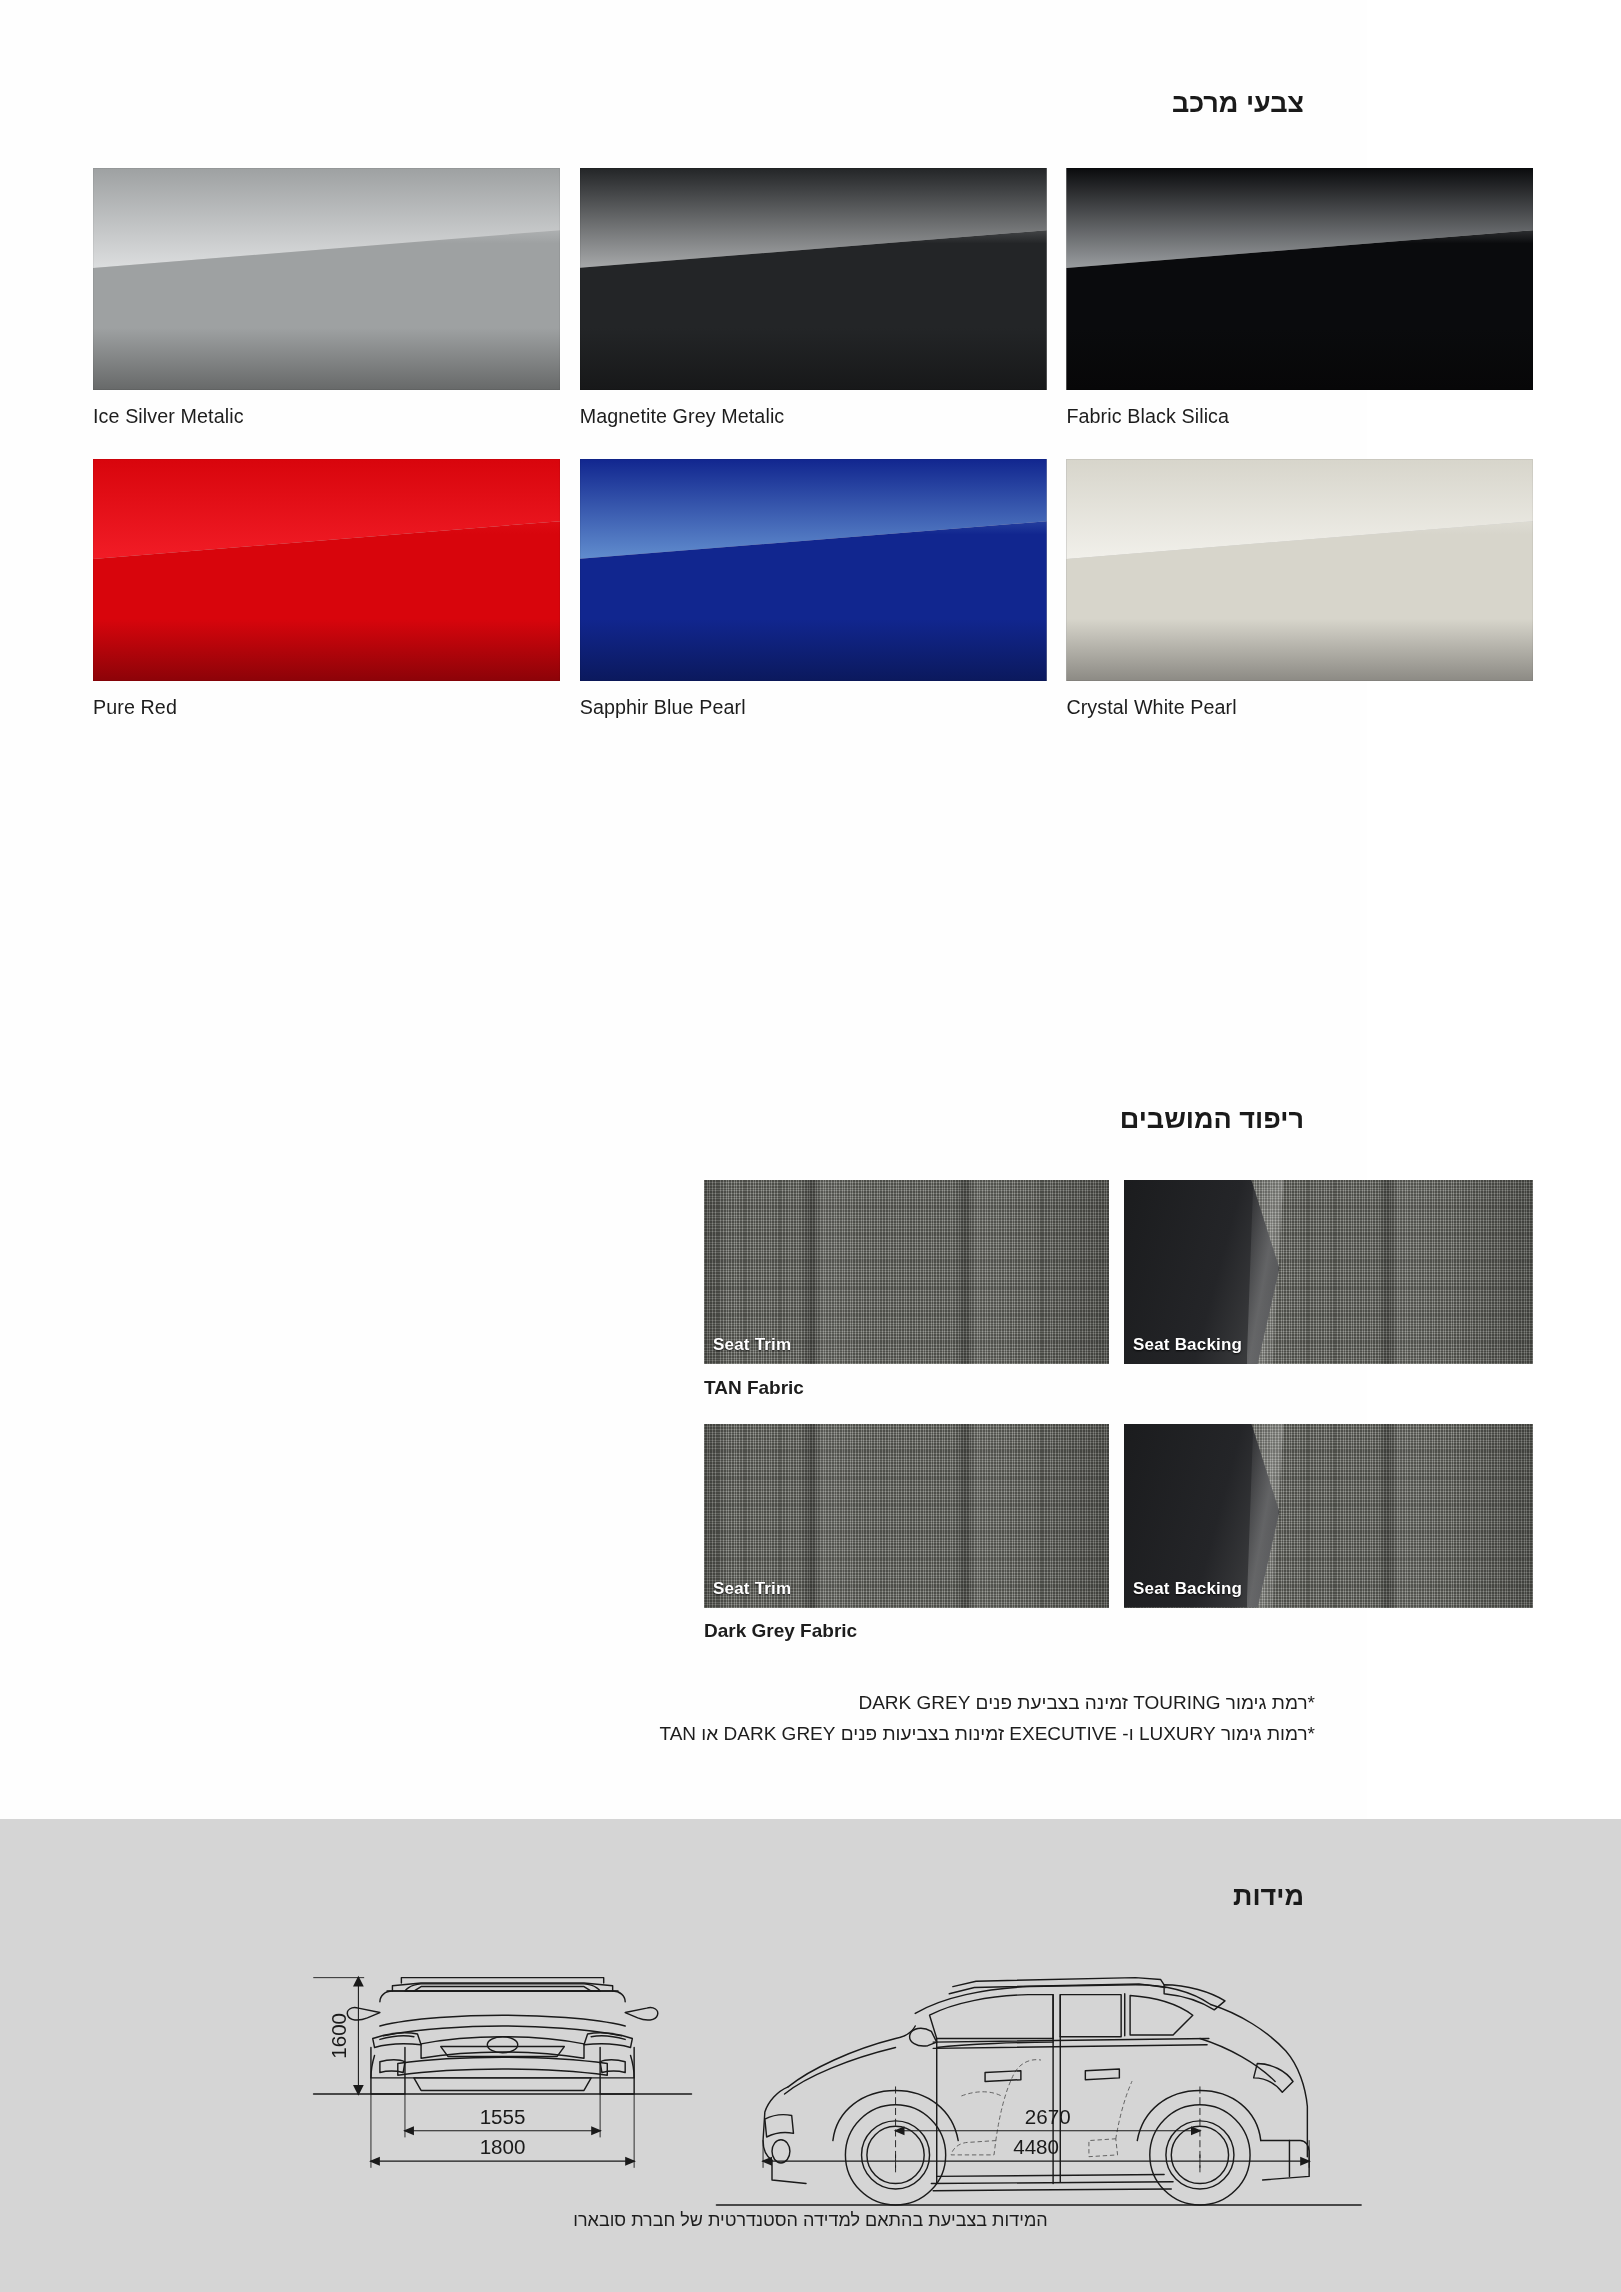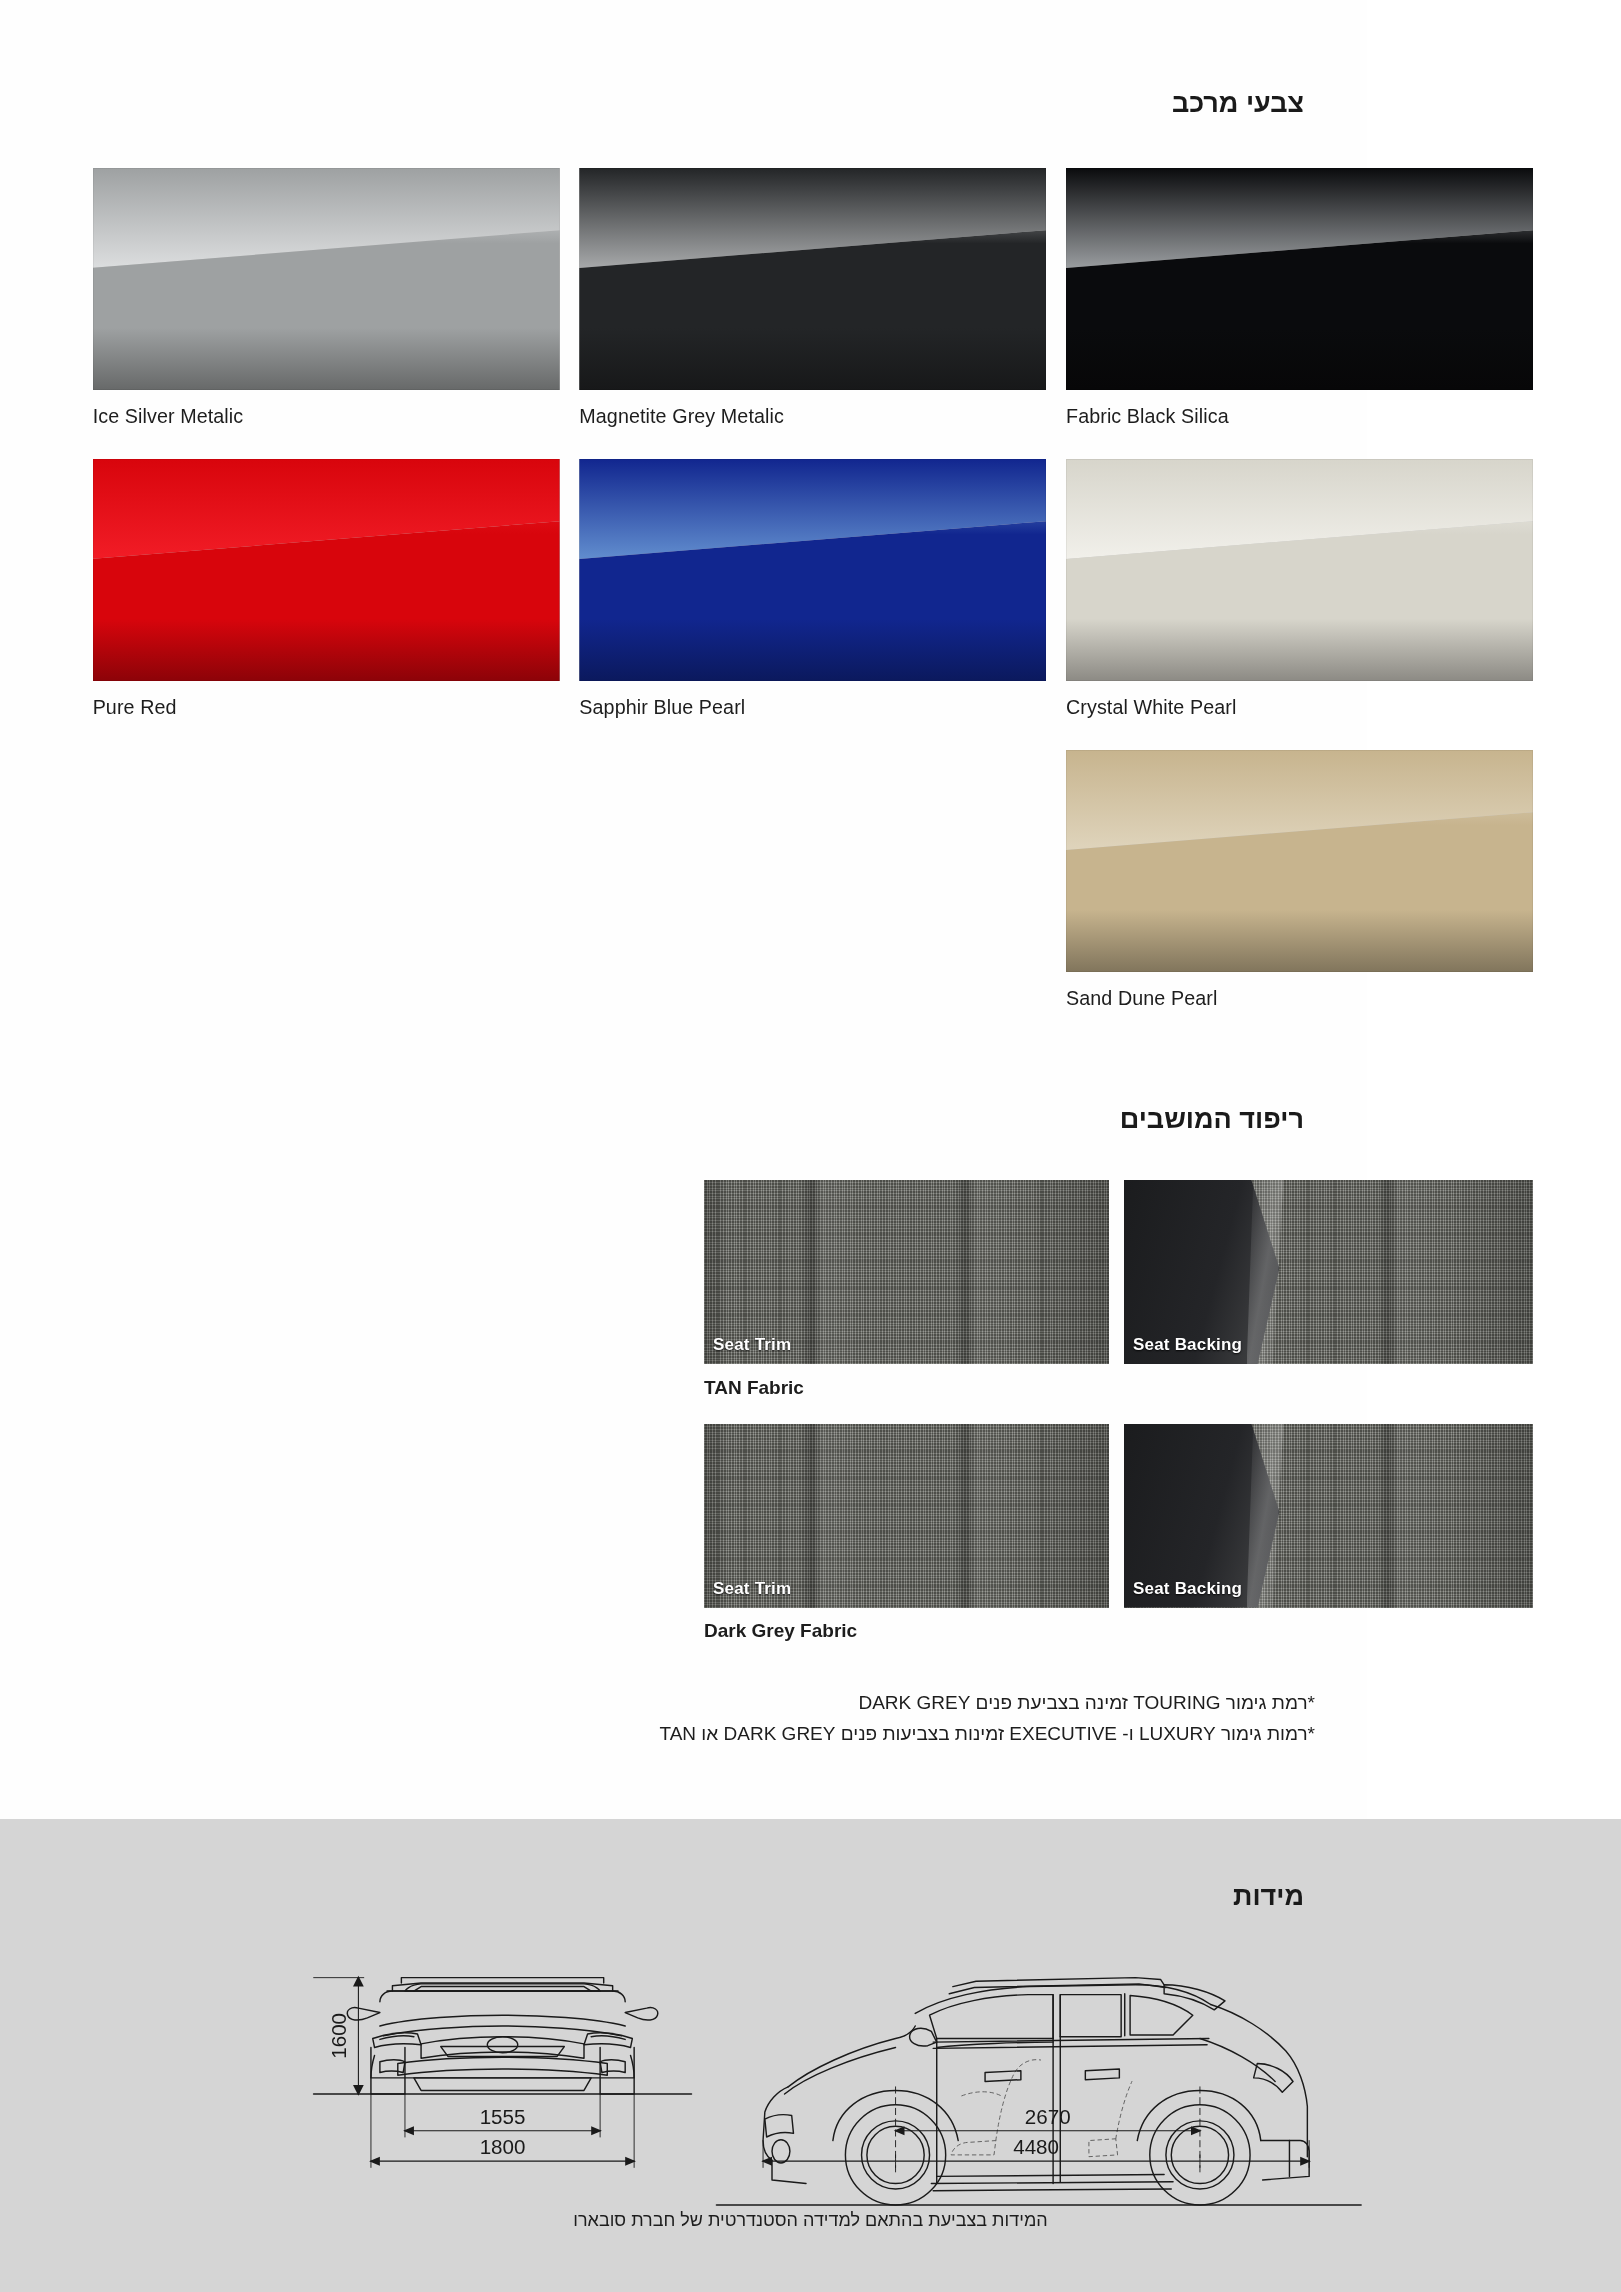--- a/index.html
+++ b/index.html
@@ -38,21 +38,20 @@
     position: absolute;
     left: 93px;
     top: 168px;
     width: 1440px;
   }
 
   .swatch-row {
     display: flex;
     gap: 19.7px;
     margin-bottom: 31px;
-    justify-content: flex-end;
   }
 
   .swatch-cell {
     width: 467px;
   }
   .swatch-cell.spacer { visibility: hidden; }
 
   .swatch-img {
     position: relative;
     width: 467px;
@@ -277,32 +276,20 @@
       <div class="swatch-cell">
         <div class="swatch-img">
           <div class="top" id="sw5-top" style="background: linear-gradient(rgb(215, 213, 203) 0%, rgb(251, 250, 246) 62%, rgb(255, 255, 255) 100%);"></div>
             <div class="body" id="sw5-body" style="background: linear-gradient(rgb(251, 250, 246) 0%, rgb(215, 213, 203) 34%, rgb(215, 213, 203) 72%, rgb(140, 138, 132) 100%);"></div>
             <div class="edge"></div>
         </div>
         <div class="swatch-label">Crystal White Pearl</div>
       </div>
     </div>
 
-    <div class="swatch-row">
-      <div class="swatch-cell spacer"></div>
-      <div class="swatch-cell spacer"></div>
-      <div class="swatch-cell">
-        <div class="swatch-img">
-          <div class="top" id="sw6-top" style="background: linear-gradient(rgb(199, 180, 142) 0%, rgb(232, 224, 205) 62%, rgb(255, 255, 255) 100%);"></div>
-            <div class="body" id="sw6-body" style="background: linear-gradient(rgb(232, 224, 205) 0%, rgb(199, 180, 142) 34%, rgb(199, 180, 142) 72%, rgb(129, 117, 92) 100%);"></div>
-            <div class="edge"></div>
-        </div>
-        <div class="swatch-label">Sand Dune Pearl</div>
-      </div>
-    </div>
 
   </div>
 
   <h2 class="section-heading" id="upholstery-heading">ריפוד המושבים</h2>
 
   <div class="fabric-area">
 
     <div class="fabric-row">
       <div class="fabric-pair">
         <div class="fabric-tile trim">

